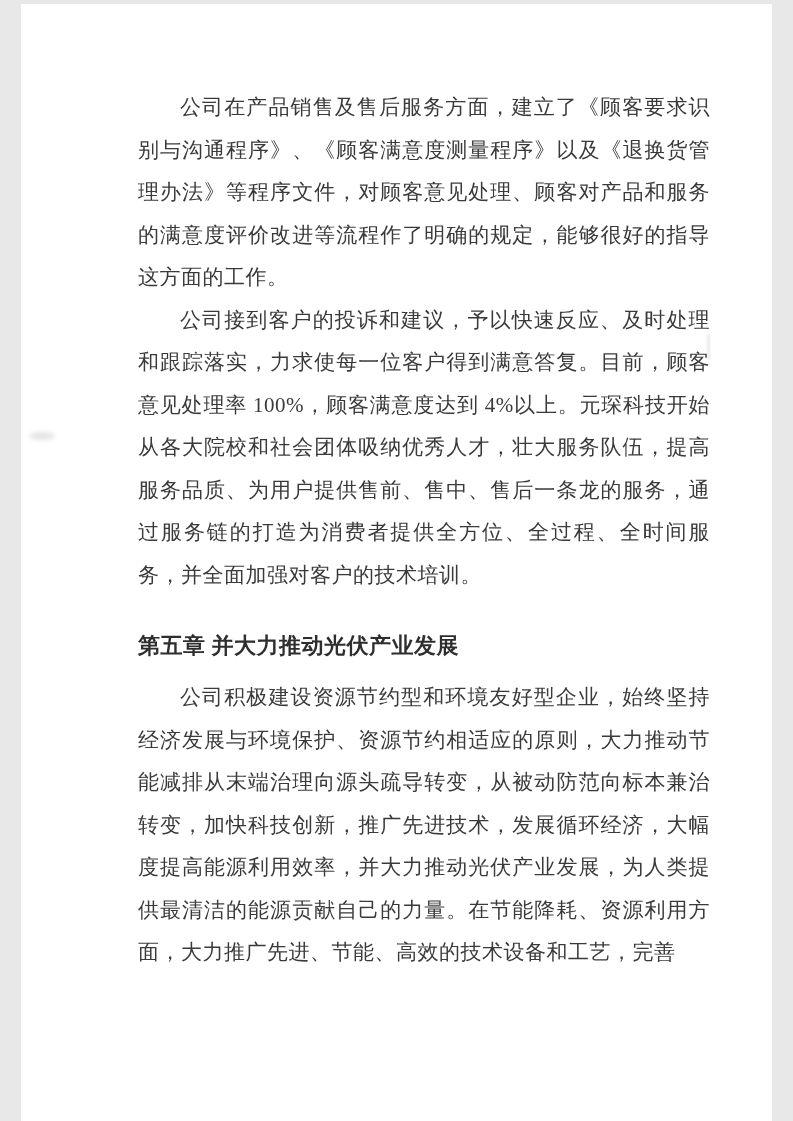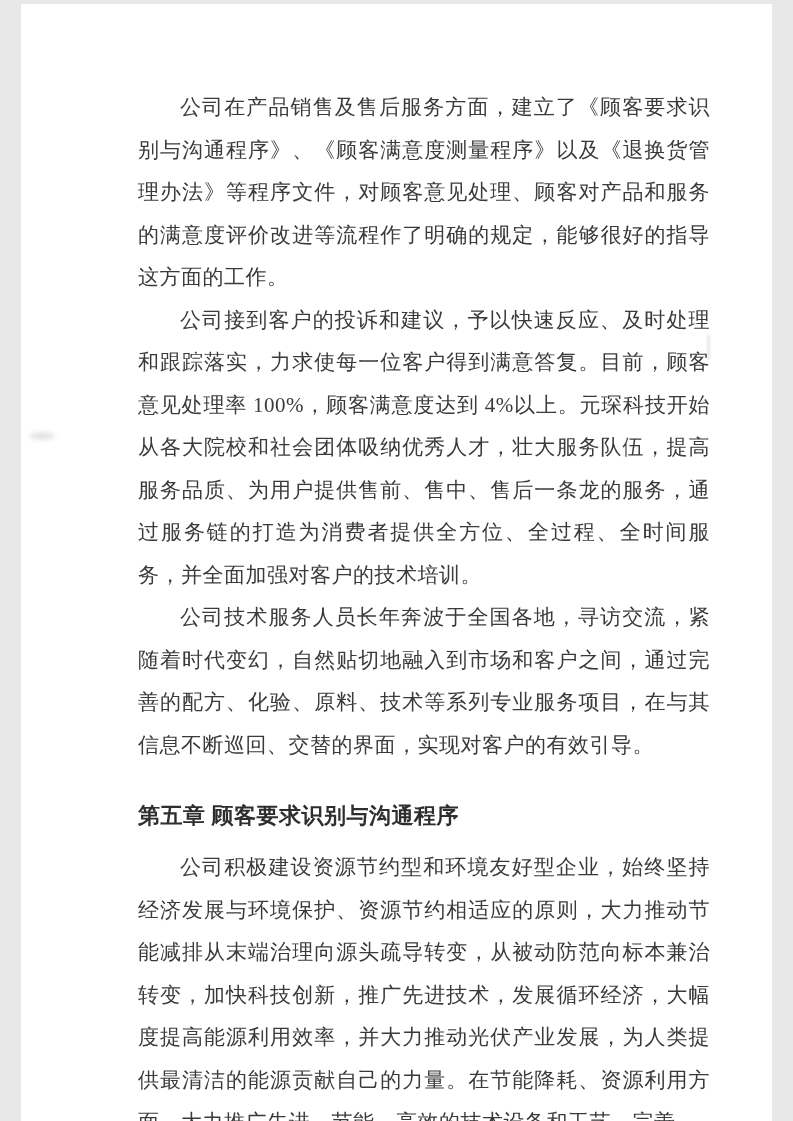--- a/index.html
+++ b/index.html
@@ -72,20 +72,19 @@
 
   <div class="smudge-left"></div>
   <div class="smudge-right"></div>
 
   <div class="content">
 
     <p class="para">公司在产品销售及售后服务方面，建立了《顾客要求识别与沟通程序》、《顾客满意度测量程序》以及《退换货管理办法》等程序文件，对顾客意见处理、顾客对产品和服务的满意度评价改进等流程作了明确的规定，能够很好的指导这方面的工作。</p>
 
     <p class="para">公司接到客户的投诉和建议，予以快速反应、及时处理和跟踪落实，力求使每一位客户得到满意答复。目前，顾客意见处理率 100%，顾客满意度达到 4%以上。元琛科技开始从各大院校和社会团体吸纳优秀人才，壮大服务队伍，提高服务品质、为用户提供售前、售中、售后一条龙的服务，通过服务链的打造为消费者提供全方位、全过程、全时间服务，并全面加强对客户的技术培训。</p>
 
-    <p class="para">公司技术服务人员长年奔波于全国各地，寻访交流，紧随着时代变幻，自然贴切地融入到市场和客户之间，通过完善的配方、化验、原料、技术等系列专业服务项目，在与其信息不断巡回、交替的界面，实现对客户的有效引导。</p>
 
-    <h2 class="chapter-heading">第五章 顾客要求识别与沟通程序</h2>
+    <h2 class="chapter-heading">第五章 并大力推动光伏产业发展</h2>
 
     <p class="para">公司积极建设资源节约型和环境友好型企业，始终坚持经济发展与环境保护、资源节约相适应的原则，大力推动节能减排从末端治理向源头疏导转变，从被动防范向标本兼治转变，加快科技创新，推广先进技术，发展循环经济，大幅度提高能源利用效率，并大力推动光伏产业发展，为人类提供最清洁的能源贡献自己的力量。在节能降耗、资源利用方面，大力推广先进、节能、高效的技术设备和工艺，完善</p>
 
   </div>
 </div>
 
 </body></html>

